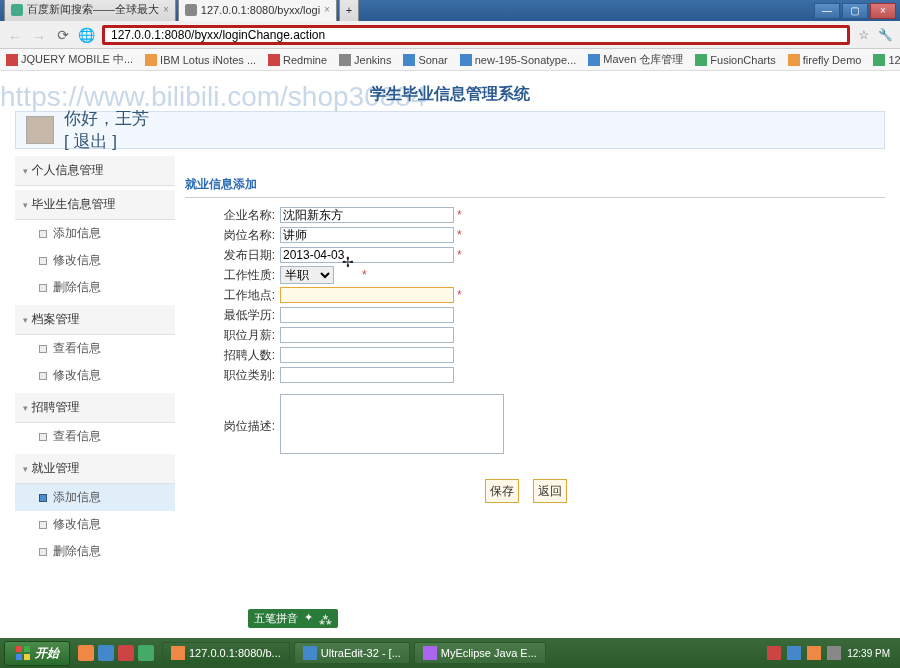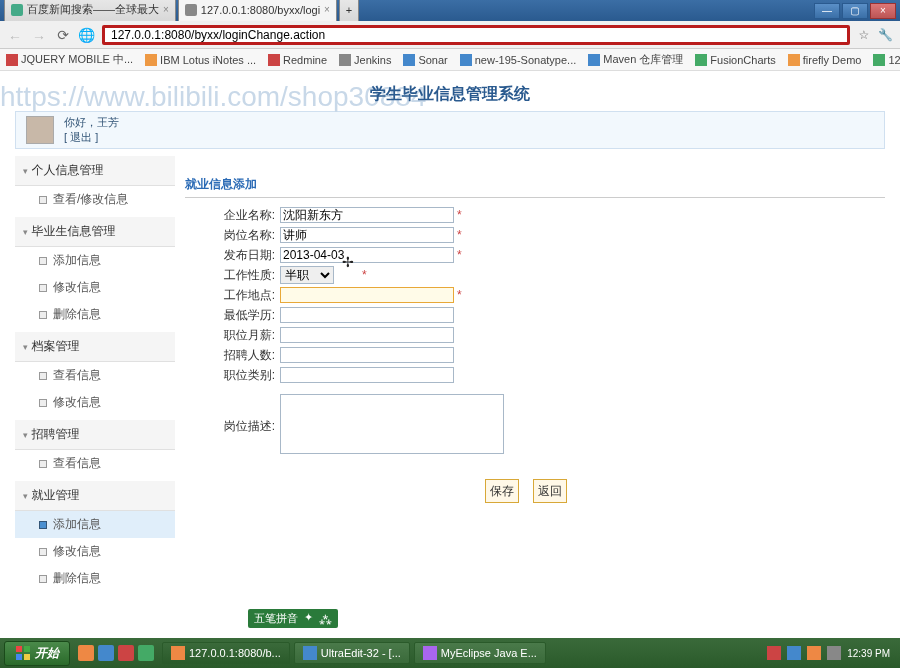--- a/index.html
+++ b/index.html
@@ -31,21 +31,21 @@
     .bm-icon.orange { background: #e94; }
     .bm-icon.gray { background: #888; }
     
     
     .page { position: relative; height: 575px; background: #fff; }
     .watermark { position: absolute; top: 10px; left: 0; right: 0; text-align: left; font-size: 28px; color: #c8d8e8; pointer-events: none; z-index: 1; }
     .page-title { position: absolute; top: 13px; left: 0; right: 0; text-align: center; font-size: 16px; color: #2a5a8f; font-weight: bold; z-index: 2; }
     
     .userbar { position: absolute; top: 40px; left: 15px; right: 15px; height: 38px; border: 1px solid #d0e0f0; background: #f2f8fd; display: flex; align-items: center; padding: 0 10px; gap: 10px; }
     .avatar { width: 28px; height: 28px; background: #c8b8a8; border: 1px solid #aaa; }
-    .userinfo { display: flex; flex-direction: column; font-size: 11px; color: #357; }
+    .userinfo { display: flex; flex-direction: column; font-size: 17px; color: #357; }
     .userinfo a { color: #357; text-decoration: none; }
     
     
     .sidebar { position: absolute; top: 85px; left: 15px; width: 160px; }
     .side-group { margin-bottom: 4px; }
     .side-header { background: #f5f5f5; border-bottom: 1px solid #e0e0e0; padding: 6px 8px; font-size: 12px; color: #333; cursor: pointer; display: flex; align-items: center; gap: 4px; }
     .side-header::before { content: "▾"; font-size: 9px; color: #888; }
     .side-item { padding: 5px 8px 5px 24px; font-size: 12px; color: #555; cursor: pointer; display: flex; align-items: center; gap: 6px; }
     .side-item.active { background: #e0eefa; }
     .side-dot { width: 8px; height: 8px; border: 1px solid #999; background: #eee; display: inline-block; }
@@ -168,24 +168,20 @@
     <div class="avatar"></div>
     <div class="userinfo">
       <span>你好，王芳</span>
       <a href="#">[ 退出 ]</a>
     </div>
   </div>
 
   <div class="sidebar" id="sidebar">
       <div class="side-group">
         <div class="side-header">个人信息管理</div>
-        <div class="side-item">
-          <span class="side-dot"></span>
-          <span>查看/修改信息</span>
-        </div>
       </div>
       <div class="side-group">
         <div class="side-header">毕业生信息管理</div>
         <div class="side-item">
           <span class="side-dot"></span>
           <span>添加信息</span>
         </div>
         <div class="side-item">
           <span class="side-dot"></span>
           <span>修改信息</span>

